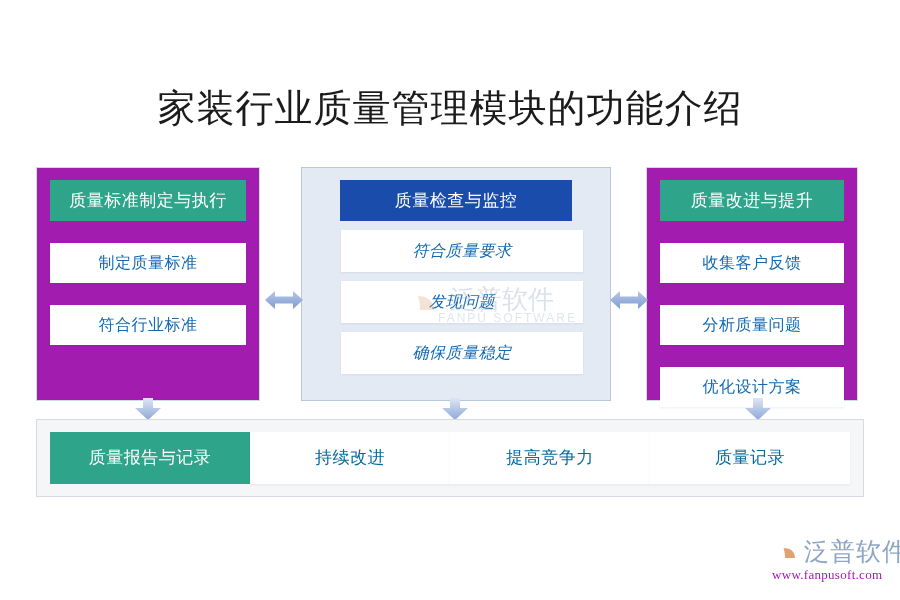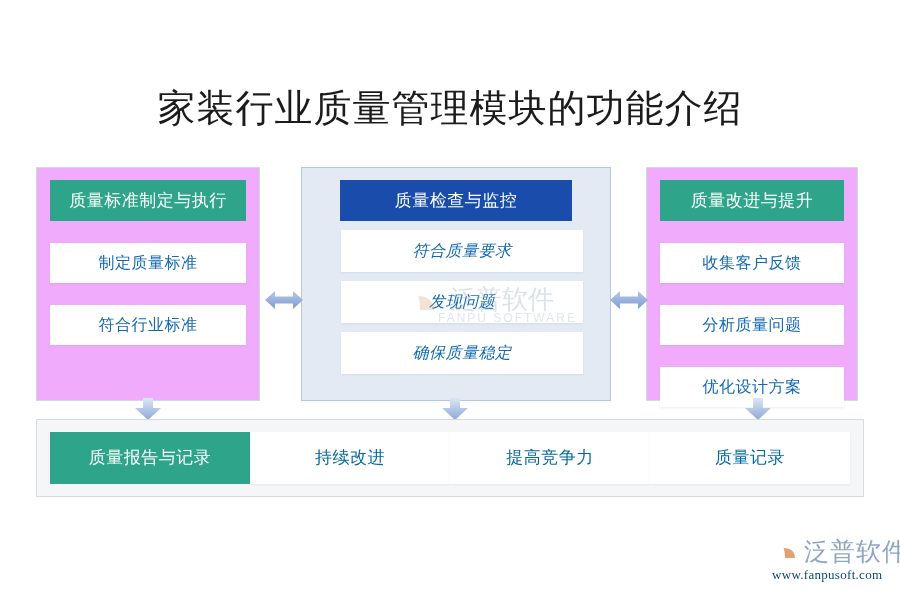--- a/index.html
+++ b/index.html
@@ -41,21 +41,21 @@
 
   .panel {
     position: absolute;
     top: 0;
     height: 234px;
     box-sizing: border-box;
     border: 1px solid #c9d6de;
     padding: 12px 13px 13px 13px;
   }
   .panel.green-panel {
-    background: #f0abfc;
+    background: #a21caf;
     border-color: #cbdfd9;
   }
   .panel.blue-panel {
     background: #e4eaf4;
     border-color: #b9c7de;
   }
 
   .panel-col-1 { left: 0px;   width: 224px; }
   .panel-col-2 { left: 265px; width: 310px; }
   .panel-col-3 { left: 610px; width: 212px; }
@@ -214,21 +214,21 @@
     color: #8fa5c4;
     font-family: "Liberation Serif", "DejaVu Serif", serif;
     letter-spacing: 1px;
     white-space: nowrap;
   }
   .brand .brand-url {
     position: absolute;
     left: 2px;
     top: 29px;
     font-size: 13px;
-    color: #0c4a6e;
+    color: #a21caf;
     font-family: "Liberation Serif", "DejaVu Serif", serif;
     letter-spacing: 0.3px;
     white-space: nowrap;
   }
 </style>
 </head>
 <body>
 
 <div class="page-title">家装行业质量管理模块的功能介绍</div>
 

